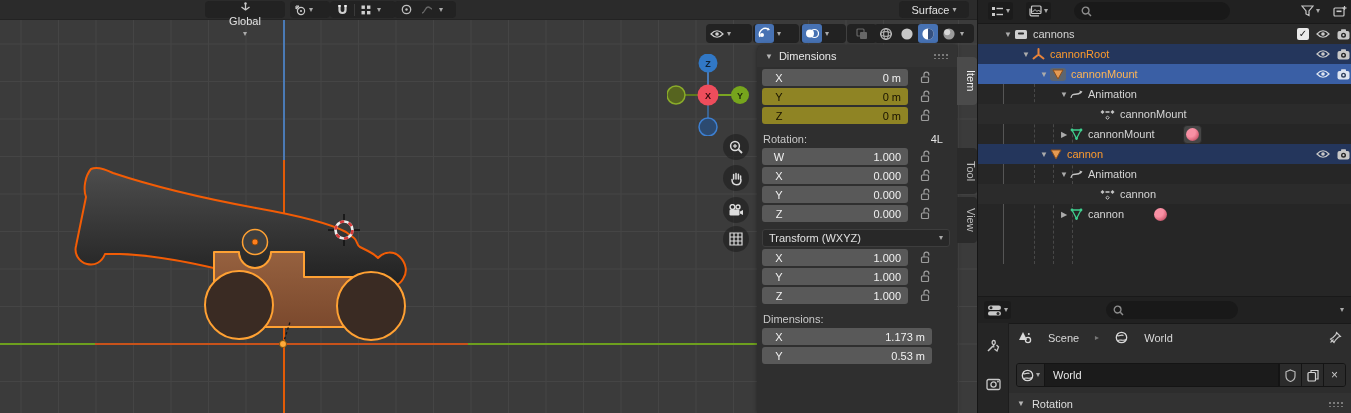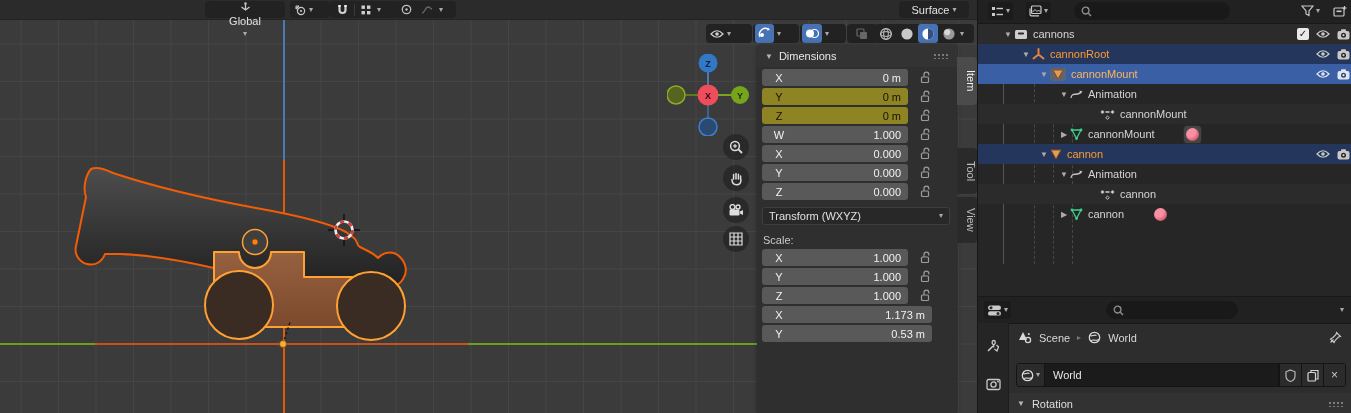--- a/index.html
+++ b/index.html
@@ -72,21 +72,21 @@
       display:flex;align-items:center;justify-content:center;line-height:1;}
   .guide{position:absolute;width:0;border-left:1px dashed #484848;}
   .guide.solid{border-left-style:solid;border-color:#555;}
   .mat{width:13px;height:13px;border-radius:50%;
        background:radial-gradient(circle at 35% 32%,#f890a4 0 38%,#e06c81 62%,#7e3443 100%);}
   .matbox{background:#454545;border:1px solid #2c2c2c;border-radius:4px;padding:2px;display:flex;margin-left:28px;}
   
   #props{position:absolute;left:0;top:296px;width:374px;height:117px;background:#2d2d2d;border-top:1px solid #191919;box-sizing:border-box;}
   #props-strip{position:absolute;left:0;top:26px;width:30px;height:91px;background:#252525;border-right:1px solid #1d1d1d;}
   .striptab{position:absolute;left:1px;width:28px;height:26px;display:flex;align-items:center;justify-content:center;}
-  .crumbs{position:absolute;left:40px;top:34px;display:flex;align-items:center;gap:7px;color:#d8d8d8;}
+  .crumbs{position:absolute;left:40px;top:34px;display:flex;align-items:center;gap:16px;color:#d8d8d8;}
   .idfield{position:absolute;left:38px;top:66px;right:6px;height:22px;display:flex;align-items:stretch;border-radius:3px;overflow:hidden;border:1px solid #141414;}
   .idseg{background:#2b2b2b;display:flex;align-items:center;gap:2px;padding:0 4px;}
   .idname{flex:1;background:#1b1b1b;display:flex;align-items:center;padding:0 8px;color:#e6e6e6;border-left:1px solid #141414;border-right:1px solid #141414;}
   .idbtn{background:#2b2b2b;display:flex;align-items:center;justify-content:center;width:21px;border-left:1px solid #141414;color:#c9c9c9;}
   .panelrow{position:absolute;left:31px;top:96px;right:0;height:21px;background:#323232;display:flex;align-items:center;padding:0 8px;color:#dedede;box-sizing:border-box;}
   .panelrow .tri{font-size:8px;color:#b5b5b5;margin-right:7px;}
   svg{display:block;}
 </style>
 </head>
 <body>
@@ -346,20 +346,24 @@
           <span class="val">0 m</span>
         </div>
         <span class="lockcol">
             <svg width="11" height="13" viewBox="0 0 11 13">
               <path d="M4 6 V3.6 a2.4 2.4 0 0 1 4.8 0 V4.6" fill="none" stroke="#9c9c9c" stroke-width="1.2"></path>
               <rect x="1.5" y="6" width="7" height="5.5" rx="1" fill="none" stroke="#9c9c9c" stroke-width="1.2"></rect>
             </svg>
           </span>
       </div>
 
+      <div class="np-label">
+        <span>Rotation:</span>
+        <span class="badge">4L</span>
+      </div>
       <div class="rowline">
         <div class="prow">
           <span class="ax">W</span>
           <span class="val">1.000</span>
         </div>
         <span class="lockcol">
             <svg width="11" height="13" viewBox="0 0 11 13">
               <path d="M4 6 V3.6 a2.4 2.4 0 0 1 4.8 0 V4.6" fill="none" stroke="#9c9c9c" stroke-width="1.2"></path>
               <rect x="1.5" y="6" width="7" height="5.5" rx="1" fill="none" stroke="#9c9c9c" stroke-width="1.2"></rect>
             </svg>
@@ -399,21 +403,20 @@
               <path d="M4 6 V3.6 a2.4 2.4 0 0 1 4.8 0 V4.6" fill="none" stroke="#9c9c9c" stroke-width="1.2"></path>
               <rect x="1.5" y="6" width="7" height="5.5" rx="1" fill="none" stroke="#9c9c9c" stroke-width="1.2"></rect>
             </svg>
           </span>
       </div>
       <div class="np-select">
         <span>Transform (WXYZ)</span>
         <span class="chev">▾</span>
       </div>
 
-      <div class="np-label">Scale:</div>
       <div class="rowline">
         <div class="prow">
           <span class="ax">X</span>
           <span class="val">1.000</span>
         </div>
         <span class="lockcol">
             <svg width="11" height="13" viewBox="0 0 11 13">
               <path d="M4 6 V3.6 a2.4 2.4 0 0 1 4.8 0 V4.6" fill="none" stroke="#9c9c9c" stroke-width="1.2"></path>
               <rect x="1.5" y="6" width="7" height="5.5" rx="1" fill="none" stroke="#9c9c9c" stroke-width="1.2"></rect>
             </svg>
@@ -437,20 +440,21 @@
           <span class="val">1.000</span>
         </div>
         <span class="lockcol">
             <svg width="11" height="13" viewBox="0 0 11 13">
               <path d="M4 6 V3.6 a2.4 2.4 0 0 1 4.8 0 V4.6" fill="none" stroke="#9c9c9c" stroke-width="1.2"></path>
               <rect x="1.5" y="6" width="7" height="5.5" rx="1" fill="none" stroke="#9c9c9c" stroke-width="1.2"></rect>
             </svg>
           </span>
       </div>
 
+      <div class="np-label">Dimensions:</div>
       <div class="rowline">
         <div class="prow wide">
           <span class="ax">X</span>
           <span class="val">1.173 m</span>
         </div>
       </div>
       <div class="rowline">
         <div class="prow wide">
           <span class="ax">Y</span>
           <span class="val">0.53 m</span>

